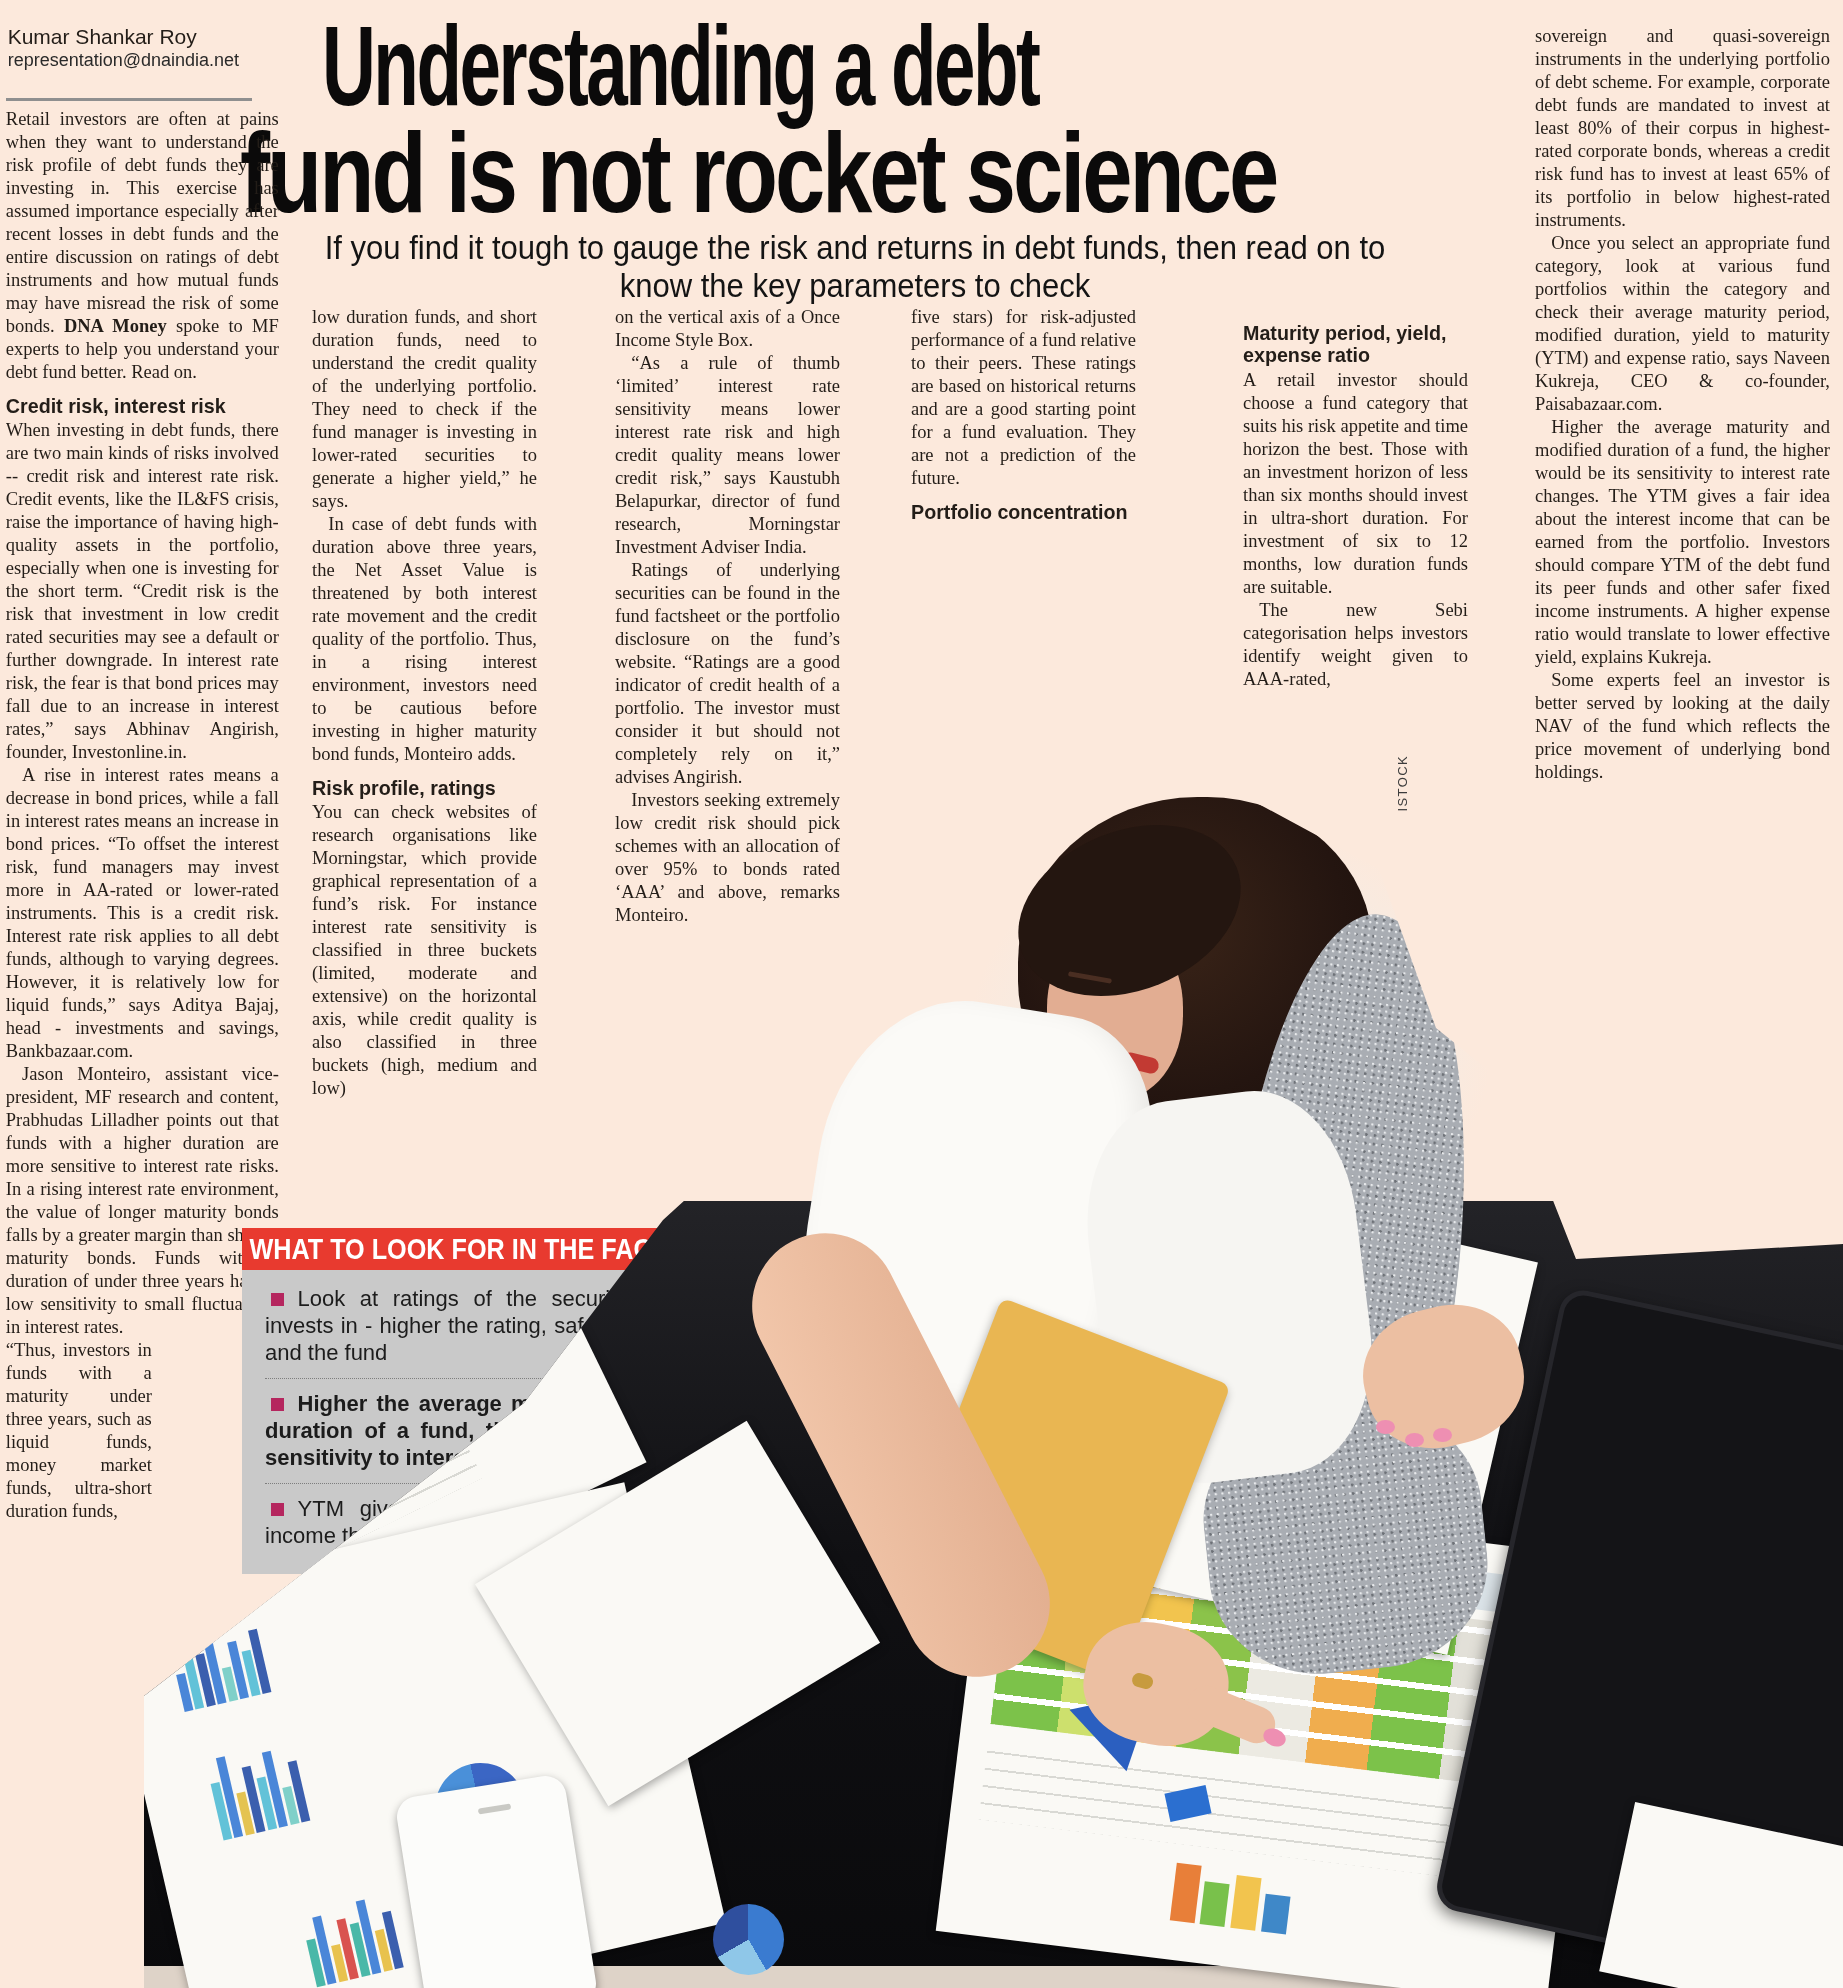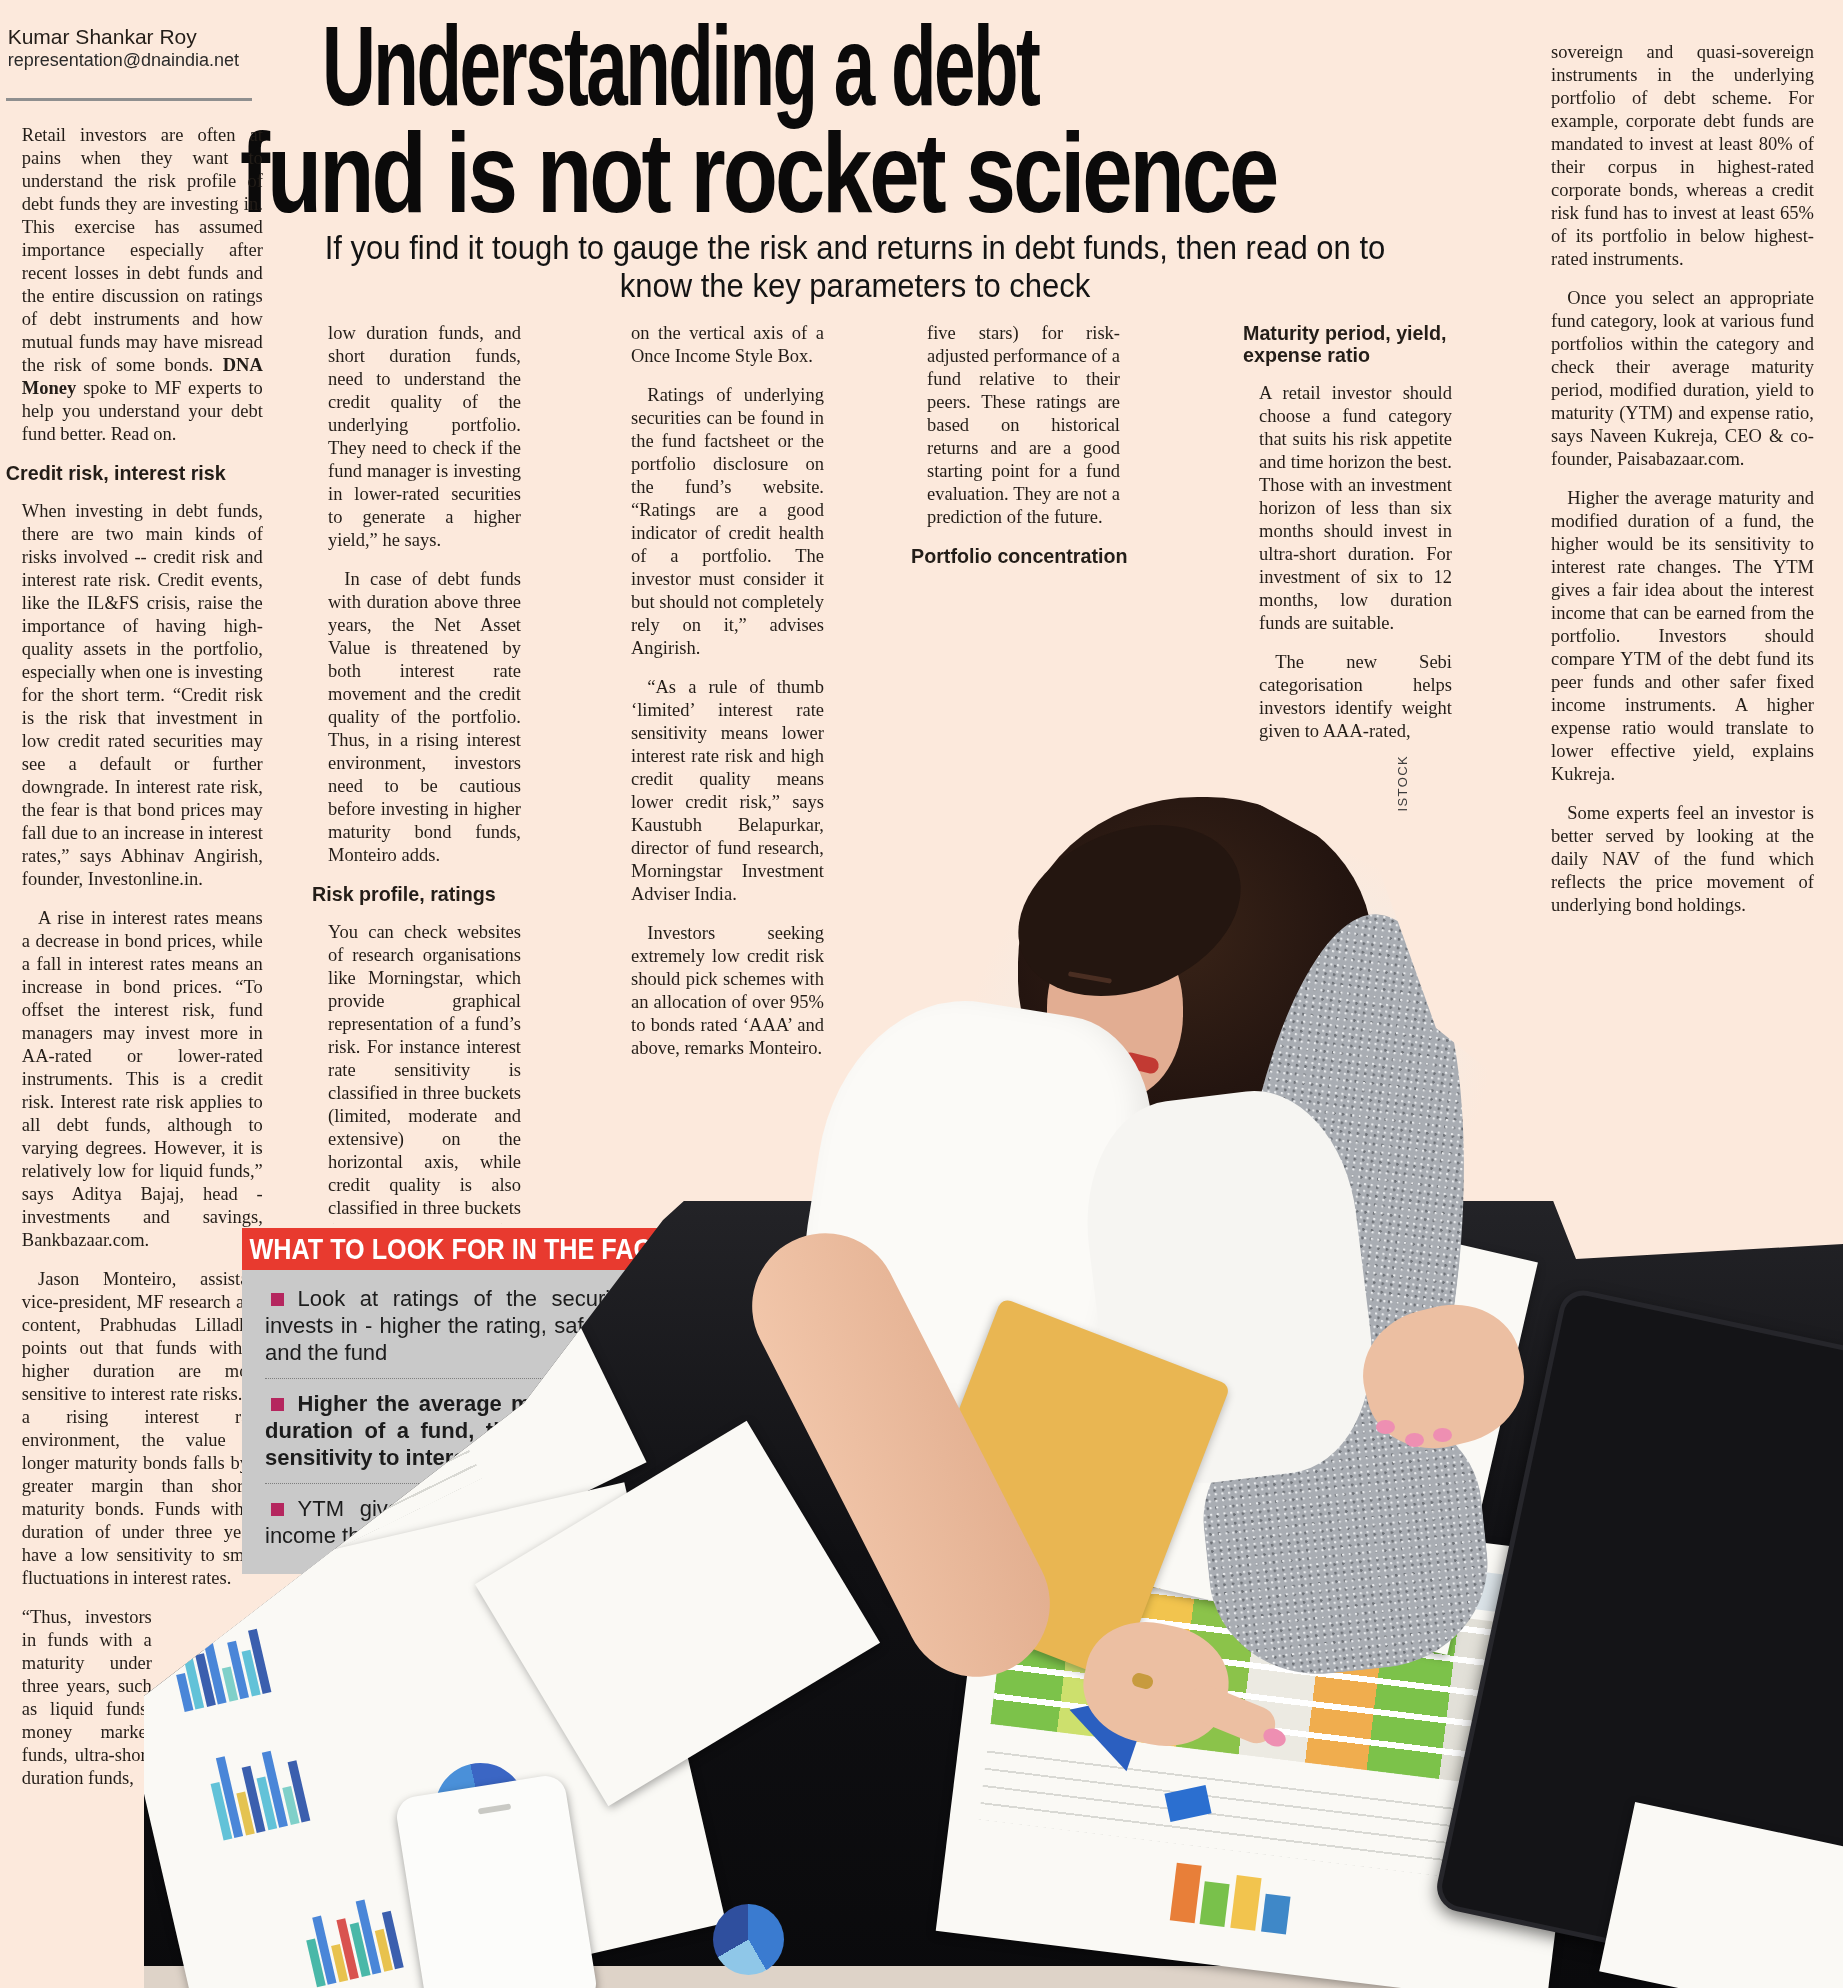--- a/index.html
+++ b/index.html
@@ -5,21 +5,21 @@
   html,body{margin:0;padding:0;background:#e8e0d8;}
   .page{position:relative;width:1844px;height:1989px;background:#fce9dc;overflow:hidden;
         font-family:"Liberation Serif",serif;color:#231d18;}
   .abs{position:absolute;}
   
   .byline-name{font-family:"Liberation Sans",sans-serif;font-weight:normal;font-size:21px;line-height:24px;}
   .byline-email{font-family:"Liberation Sans",sans-serif;font-size:18px;line-height:23px;color:#2a2a2a;}
   .rule{height:2.9px;background:#8f8f8f;}
   
   .bodytext{font-size:18.5px;line-height:23px;text-align:justify;}
-  .bodytext p{margin:16px;}
+  .bodytext p{margin:0;}
   .bodytext p.ind{text-indent:16.3px;}
   .sec-head{font-family:"Liberation Sans",sans-serif;font-weight:bold;font-size:19.7px;
             line-height:22px;margin:10.6px 0 2.9px 0;text-align:left;}
   
   .hl{font-family:"Liberation Sans",sans-serif;font-weight:bold;color:#0b0a0a;
       font-size:113px;line-height:108px;white-space:nowrap;letter-spacing:-3.8px;transform-origin:left top;}
   .subhead{font-family:"Liberation Sans",sans-serif;font-size:33px;line-height:38px;color:#141414;
            text-align:center;transform:scaleX(0.94);transform-origin:center top;}
   
   .fs-banner{background:#e83a2f;height:42px;display:flex;align-items:center;justify-content:center;}
@@ -73,22 +73,22 @@
 
   <div class="abs bodytext" style="left:312px;top:306px;width:225px;height:918px;overflow:hidden;">
     <p>low duration funds, and short duration funds, need to understand the credit quality of the underlying portfolio. They need to check if the fund manager is investing in lower-rated securities to generate a higher yield,” he says.</p>
     <p class="ind">In case of debt funds with duration above three years, the Net Asset Value is threatened by both interest rate movement and the credit quality of the portfolio. Thus, in a rising interest environment, investors need to be cautious before investing in higher maturity bond funds, Monteiro adds.</p>
     <div class="sec-head">Risk profile, ratings</div>
     <p>You can check websites of research organisations like Morningstar, which provide graphical representation of a fund’s risk. For instance interest rate sensitivity is classified in three buckets (limited, moderate and extensive) on the horizontal axis, while credit quality is also classified in three buckets (high, medium and low)</p>
   </div>
 
   <div class="abs bodytext" style="left:615px;top:306px;width:225px;height:918px;overflow:hidden;">
     <p>on the vertical axis of a Once Income Style Box.</p>
+    <p class="ind">“As a rule of thumb ‘limited’ interest rate sensitivity means lower interest rate risk and high credit quality means lower credit risk,” says Kaustubh Belapurkar, director of fund research, Morningstar Investment Adviser India.</p>
     <p class="ind">Ratings of underlying securities can be found in the fund factsheet or the portfolio disclosure on the fund’s website. “Ratings are a good indicator of credit health of a portfolio. The investor must consider it but should not completely rely on it,” advises Angirish.</p>
-    <p class="ind">“As a rule of thumb ‘limited’ interest rate sensitivity means lower interest rate risk and high credit quality means lower credit risk,” says Kaustubh Belapurkar, director of fund research, Morningstar Investment Adviser India.</p>
     <p class="ind">Investors seeking extremely low credit risk should pick schemes with an allocation of over 95% to bonds rated ‘AAA’ and above, remarks Monteiro.</p>
   </div>
 
   <div class="abs bodytext" style="left:911px;top:306px;width:225px;height:576px;overflow:hidden;">
     <p>five stars) for risk-adjusted performance of a fund relative to their peers. These ratings are based on historical returns and are a good starting point for a fund evaluation. They are not a prediction of the future.</p>
     <div class="sec-head">Portfolio concentration</div>
   </div>
 
   <div class="abs bodytext" style="left:1243px;top:306px;width:225px;height:596px;overflow:hidden;">
     <div class="sec-head" style="margin-top:16px;">Maturity period, yield, expense ratio</div>

